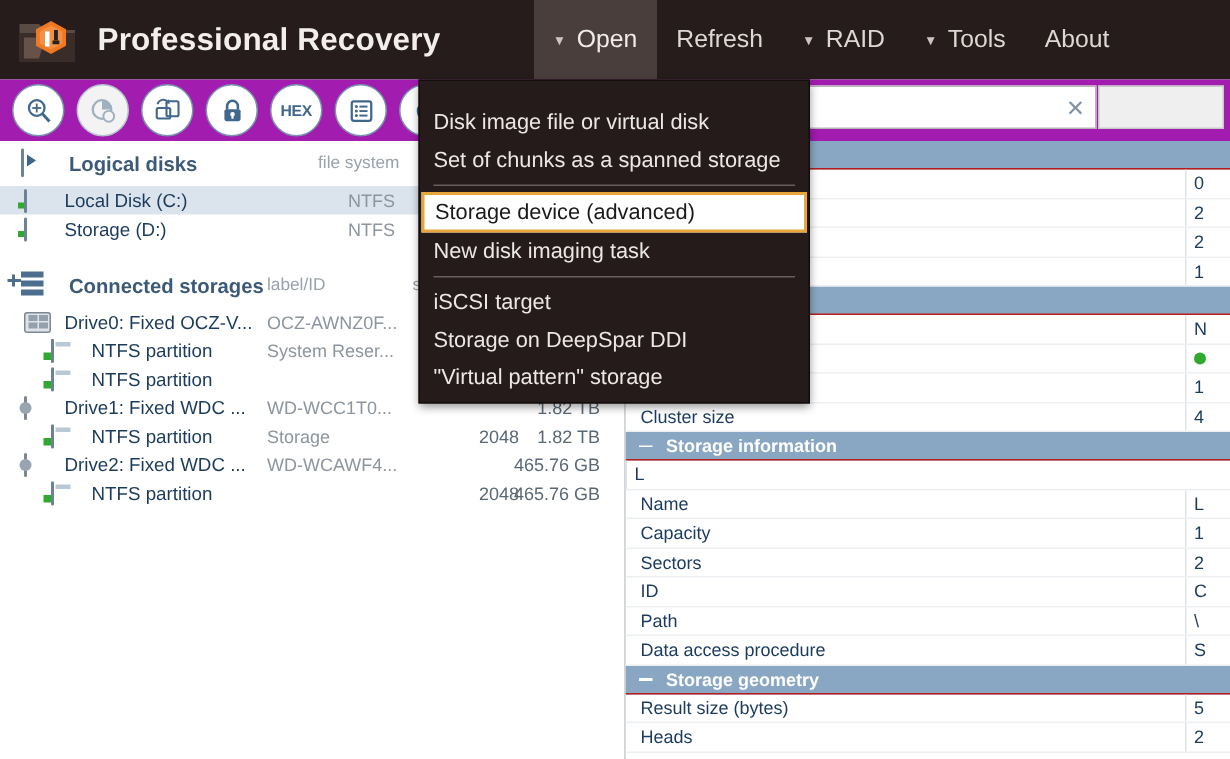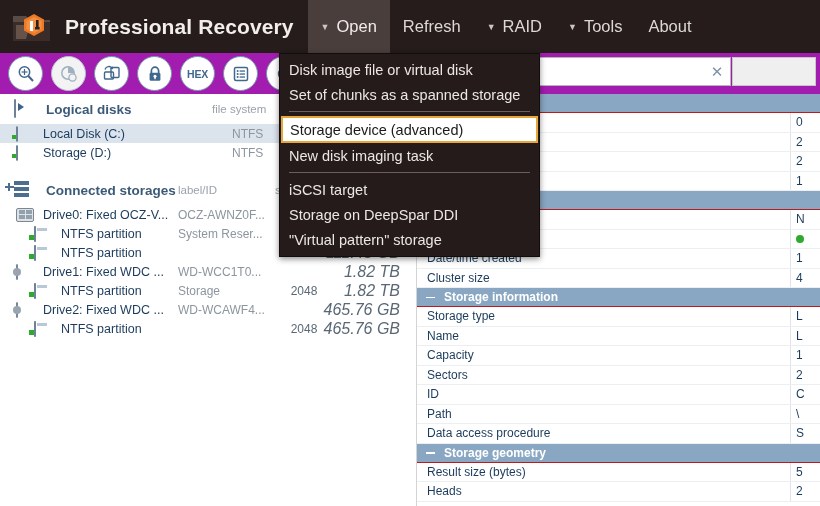--- a/index.html
+++ b/index.html
@@ -14,21 +14,21 @@
     position: relative;
     width: 820px; height: 506px;
     overflow: hidden;
   }
 
   
   .titlebar {
     position: absolute; top: 0; left: 0;
     width: 820px; height: 53px;
     background: #251c1b;
-    display: flex; align-items: flex-end;
+    display: flex; align-items: flex-end; gap: 48px;
   }
   .brand {
     display: flex; align-items: center;
     height: 53px;
     padding-left: 10px;
     padding-right: 14px;
   }
   .brand-logo {
     width: 44px; height: 38px;
     position: relative;
@@ -179,25 +179,25 @@
     color: #8d959e; font-size: 12px;
     overflow: hidden; white-space: nowrap;
   }
   .row .rfs {
     position: absolute; left: 232px;
     color: #8d959e; font-size: 12px;
     text-align: left;
   }
   .row .rstart {
     position: absolute; left: 262px; width: 84px;
-    text-align: center; color: #5a6875; font-size: 12px;
+    text-align: right; color: #5a6875; font-size: 12px;
   }
   .row .rsize {
     position: absolute; left: 300px; width: 100px;
-    text-align: right; color: #5a6875; font-size: 16px; font-style: italic;
+    text-align: right; color: #5a6875; font-size: 12px;
   }
   .spacer-sm { height: 13px; }
 
   
   .ic-monitor {
     width: 21px; height: 17px;
     border: 1.6px solid #6d8296; border-radius: 2px;
     background: #b9cfe2; box-sizing: border-box;
     position: relative;
   }
@@ -315,21 +315,21 @@
 
   
   .dropdown {
     position: absolute;
     left: 279px; top: 53px;
     width: 261px;
     background: #241b1a;
     border: 1px solid #120c0b;
     box-shadow: 0 2px 6px rgba(0,0,0,.45);
     z-index: 50;
-    padding: 3px 0 4px 0;
+    padding: 15px 0 4px 0;
     box-sizing: border-box;
   }
   .dd-item {
     height: 25px;
     display: flex; align-items: center;
     padding-left: 9px;
     color: #ece7e4;
     font-size: 14.5px;
     white-space: nowrap;
     cursor: default;
@@ -586,21 +586,20 @@
       <div class="prow">
         <span class="pkey">Cluster size</span>
         <span class="pval">4</span>
       </div>
 
       <div class="sec-head">
         <span class="minus"></span>
         <span>Storage information</span>
       </div>
       <div class="prow">
-        <span class="pkey">Storage type</span>
         <span class="pval">L</span>
       </div>
       <div class="prow">
         <span class="pkey">Name</span>
         <span class="pval">L</span>
       </div>
       <div class="prow">
         <span class="pkey">Capacity</span>
         <span class="pval">1</span>
       </div>

